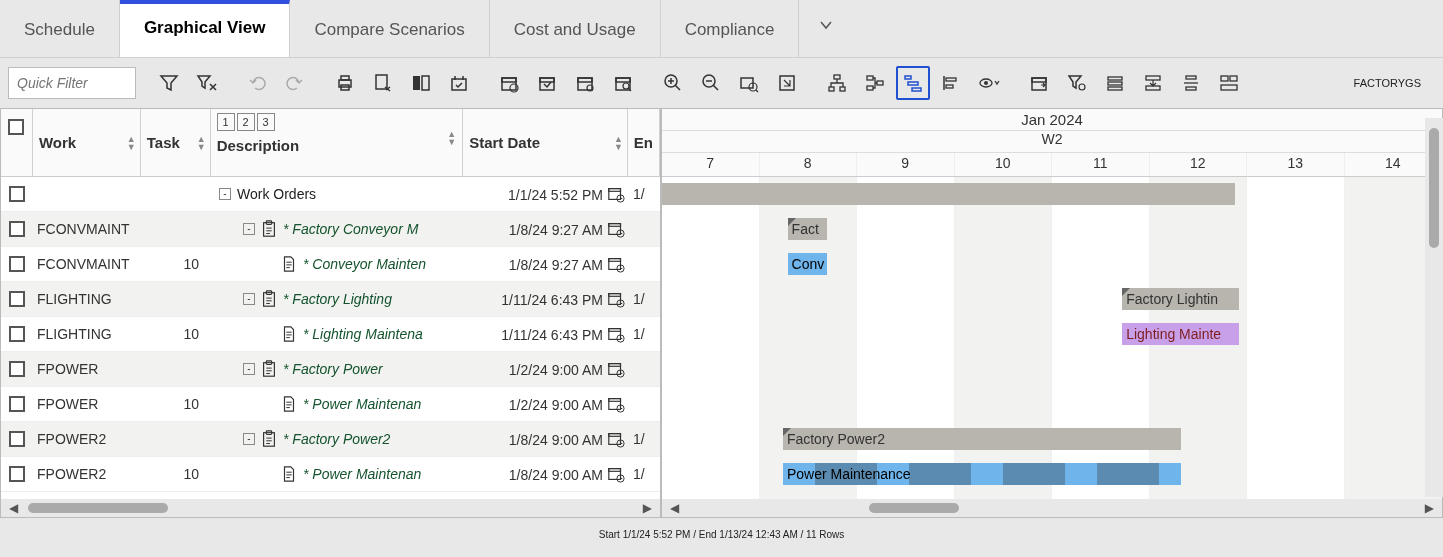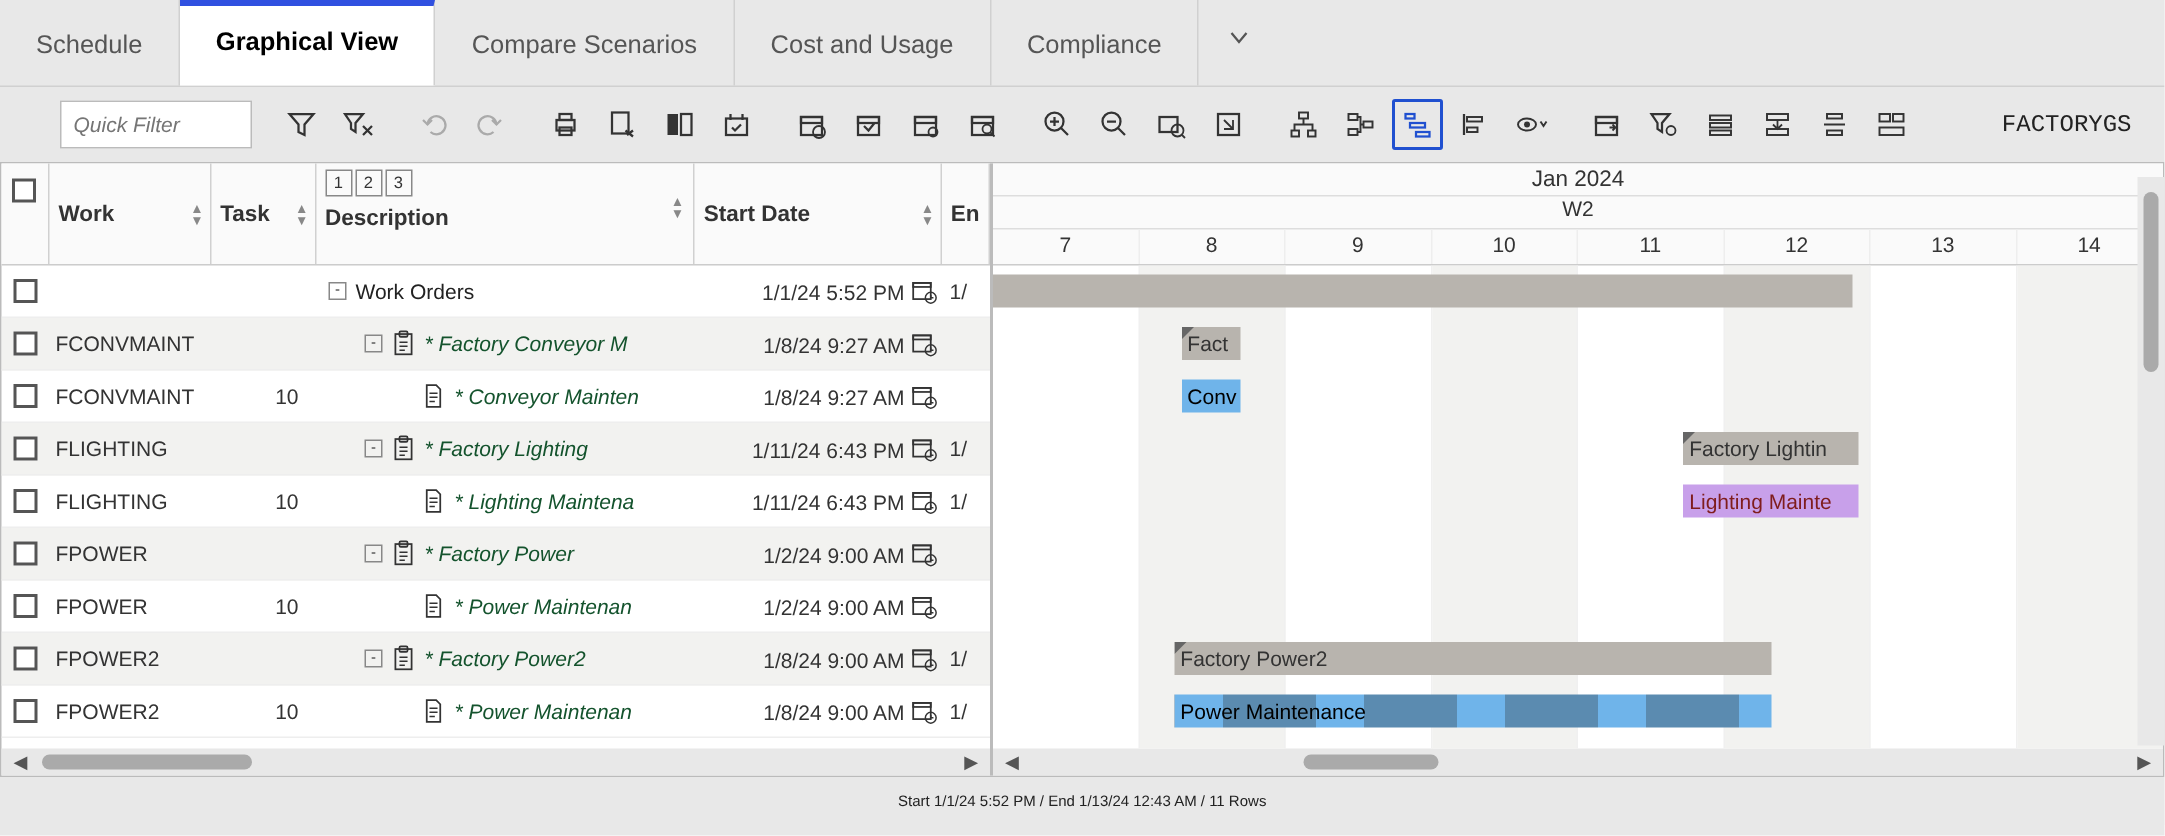--- a/index.html
+++ b/index.html
@@ -5,26 +5,26 @@
   * { box-sizing: border-box; margin: 0; padding: 0; }
   body { font-family: "Segoe UI", Arial, sans-serif; font-size: 14px; background: #e8e8e8; color: #333; overflow: hidden; width: 1443px; height: 557px; }
   
   
   .tabs { display: flex; background: #e8e8e8; height: 58px; border-bottom: 1px solid #d0d0d0; }
   .tab { padding: 20px 24px; font-size: 17px; color: #555; cursor: pointer; border-right: 1px solid #d0d0d0; position: relative; }
   .tab.active { background: #fff; color: #000; font-weight: 600; border-top: 4px solid #3050e0; padding-top: 14px; }
   .tab-dropdown { padding: 18px 20px; cursor: pointer; color: #555; }
   
   
-  .toolbar { display: flex; align-items: center; height: 50px; background: #e8e8e8; padding: 0 8px; gap: 4px; margin-left: 32px; }
+  .toolbar { display: flex; align-items: center; height: 50px; background: #e8e8e8; padding: 0 8px; gap: 4px; }
   .quick-filter { width: 128px; height: 32px; padding: 4px 8px; font-size: 14px; background: #fff; border: 1px solid #bbb; font-style: italic; color: #888; }
   .tool-btn { width: 34px; height: 34px; display: flex; align-items: center; justify-content: center; cursor: pointer; color: #444; border-radius: 2px; }
   .tool-btn.active { border: 2px solid #2050d0; }
   .tool-sep { width: 8px; }
-  .org-label { margin-left: auto; font-size: 16px; color: #222; padding-right: 14px; font-family: Liberation Mono, monospace; }
+  .org-label { margin-left: auto; font-size: 11px; color: #222; padding-right: 14px; }
   
   
   .main { display: flex; height: 410px; border: 1px solid #bbb; background: #fff; }
   .left-pane { width: 661px; display: flex; flex-direction: column; border-right: 2px solid #bbb; position: relative; }
   .right-pane { flex: 1; display: flex; flex-direction: column; position: relative; }
   
   
   .grid-header { display: flex; height: 68px; background: #fafafa; border-bottom: 1px solid #ccc; font-weight: 600; font-size: 15px; align-items: flex-start; }
   .gh-cell { border-right: 1px solid #d0d0d0; padding: 8px 6px; display: flex; align-items: center; height: 100%; position: relative; }
   .gh-sort { position: absolute; right: 4px; top: 50%; transform: translateY(-50%); font-size: 9px; color: #888; line-height: 8px; }

